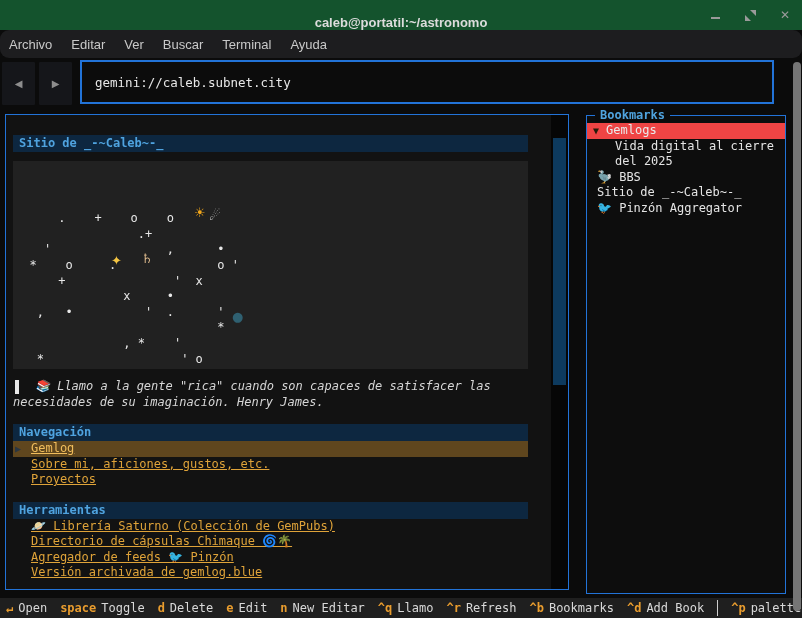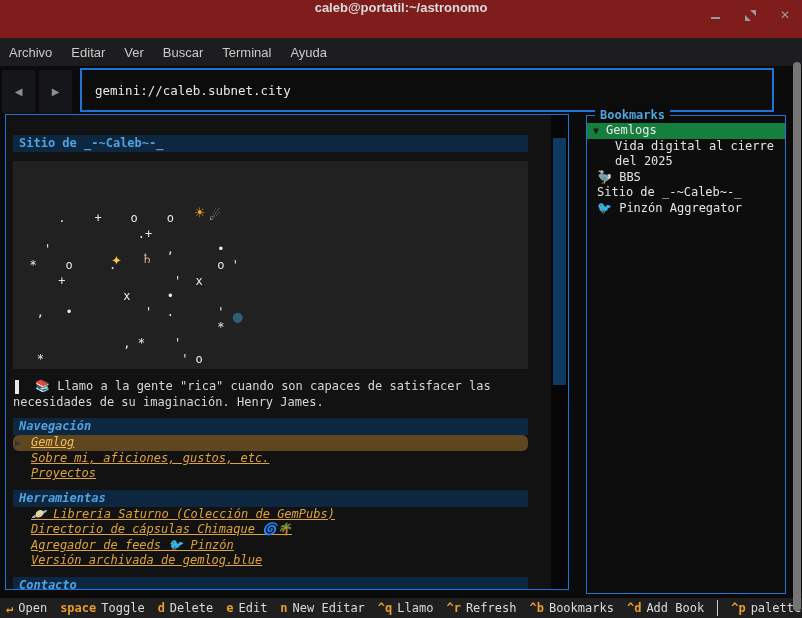--- a/index.html
+++ b/index.html
@@ -1,39 +1,39 @@
 <!DOCTYPE html>
 <html><head>
 <meta charset="utf-8">
 <style>
   * { margin:0; padding:0; box-sizing:border-box; }
   html,body { width:802px; height:618px; overflow:hidden; }
   body { background:#0b0b0b; font-family:"DejaVu Sans Mono", monospace; position:relative; }
 
   
-  .titlebar { height:38px; background:#7f1d1d; position:relative;
-              display:flex; align-items:flex-start; justify-content:center; }
+  .titlebar { height:30px; background:#14532d; position:relative;
+              display:flex; align-items:flex-end; justify-content:center; }
   .titlebar-title { font-family:"Liberation Sans", sans-serif; font-weight:bold;
                     font-size:13px; color:#dcdcdc; }
   .win-controls { position:absolute; right:10px; top:0; height:30px;
                   display:flex; align-items:center; gap:21px; }
   .win-btn { width:14px; height:14px; position:relative; cursor:default;
              display:flex; align-items:center; justify-content:center; }
   .min-glyph { width:9px; height:2px; background:#9a9a9a; margin-top:6px; }
   .restore-glyph { width:11px; height:11px; position:relative; }
   .restore-glyph .ne { position:absolute; top:0; right:0; width:0; height:0;
                        border-top:6px solid #9a9a9a; border-left:6px solid transparent; }
   .restore-glyph .sw { position:absolute; bottom:0; left:0; width:0; height:0;
                        border-bottom:6px solid #9a9a9a; border-right:6px solid transparent; }
   .close-glyph { color:#9a9a9a; font-size:12px; font-family:"DejaVu Sans", sans-serif; }
 
   
   .menubar { height:28px; background:#1d1d1f; display:flex; align-items:center;
              padding-left:9px; gap:19px;
-             font-family:"Liberation Sans", sans-serif; font-size:13px; color:#c9c9c9; }
+             font-family:"Liberation Sans", sans-serif; font-size:13px; color:#c9c9c9;border-radius:9px; }
   .menu-item { cursor:default; }
 
   
   .toolbar { position:relative; height:56px; }
   .nav-btn { position:absolute; top:4px; width:33px; height:43px; background:#15161a;
              border:none; border-radius:1px; color:#8d8d8d; font-size:10px;
              display:flex; align-items:center; justify-content:center;
              font-family:"DejaVu Sans", sans-serif; }
   .nav-btn.back { left:2px; }
   .nav-btn.fwd  { left:39px; }
@@ -54,41 +54,41 @@
                padding:19px 0 0 2px; overflow:hidden; }
   .star-icon { position:absolute; font-family:"DejaVu Sans", sans-serif; font-size:13px; }
   .icon-sun       { left:181px; top:44px;  color:#f2a71b; }
   .icon-satellite { left:196px; top:47px;  color:#c7c7c7; }
   .icon-sparkles  { left:98px;  top:92px;  color:#f5c542; }
   .icon-saturn    { left:128px; top:90px;  color:#dcb98c; }
   .icon-earth     { left:219px; top:148px; color:#2f6071; }
 
   .quote { margin-top:10px; position:relative; }
   .quote-marker { position:absolute; left:2px; top:1px; width:4px; height:14px; background:#e8e8e8; }
-  .quote-text { color:#d6d6d6; font-size:12px; line-height:15.6px;
+  .quote-text { font-style:italic; color:#d6d6d6; font-size:12px; line-height:15.6px;
                 width:514px; text-indent:22px; }
 
-  .section { margin-top:8px;font-style:italic; }
+  .section { margin-top:14px; }
   .link-row { height:15.5px; line-height:15.5px; font-size:12px; padding-left:18px;
               white-space:nowrap; cursor:pointer; }
   .link-label { color:#dfa339; text-decoration:underline; }
-  .link-row.selected { background:#5f461e; padding-left:2px;border-radius:6px; }
+  .link-row.selected { background:#5f461e; padding-left:2px; }
   .link-row.selected .link-label { color:#f0bd5c; }
   .link-arrow { display:inline-block; width:16px; color:#2a3642; font-size:10px; }
 
   
   .content-scrollbar { position:absolute; top:0; right:0; bottom:0; width:17px; background:#060606; }
   .content-scroll-thumb { position:absolute; top:23px; left:2px; width:13px; height:247px; background:#0d3a5e; }
 
   
   .bookmarks-panel { position:absolute; left:586px; top:115px; width:200px; height:479px;
                      border:1px solid #2273d8; background:#0d0d0d; }
   .bookmarks-legend { position:absolute; top:-8px; left:8px; background:#0b0b0b;
                       padding:0 5px; color:#4fa3df; font-weight:bold; font-size:12px; }
-  .bm-folder-row { margin-top:7px; background:#15803d; height:15.5px; line-height:15.5px;
+  .bm-folder-row { margin-top:7px; background:#ef4444; height:15.5px; line-height:15.5px;
                    padding-left:6px; font-size:12px; cursor:pointer; white-space:nowrap; }
   .bm-folder-arrow { color:#241c0a; font-size:10px; }
   .bm-folder-label { color:#eaeaea; margin-left:7px; }
   .bm-item { padding-left:10px; color:#e4e4e4; font-size:12px; line-height:15.5px; cursor:pointer; }
   .bm-item.child { padding-left:28px; width:198px; }
 
   
   .statusbar { position:absolute; left:0; right:0; bottom:0; height:20px; background:#1f1f1f;
                display:flex; align-items:center; padding-left:6px; gap:13px;
                font-size:12px; white-space:nowrap; }

